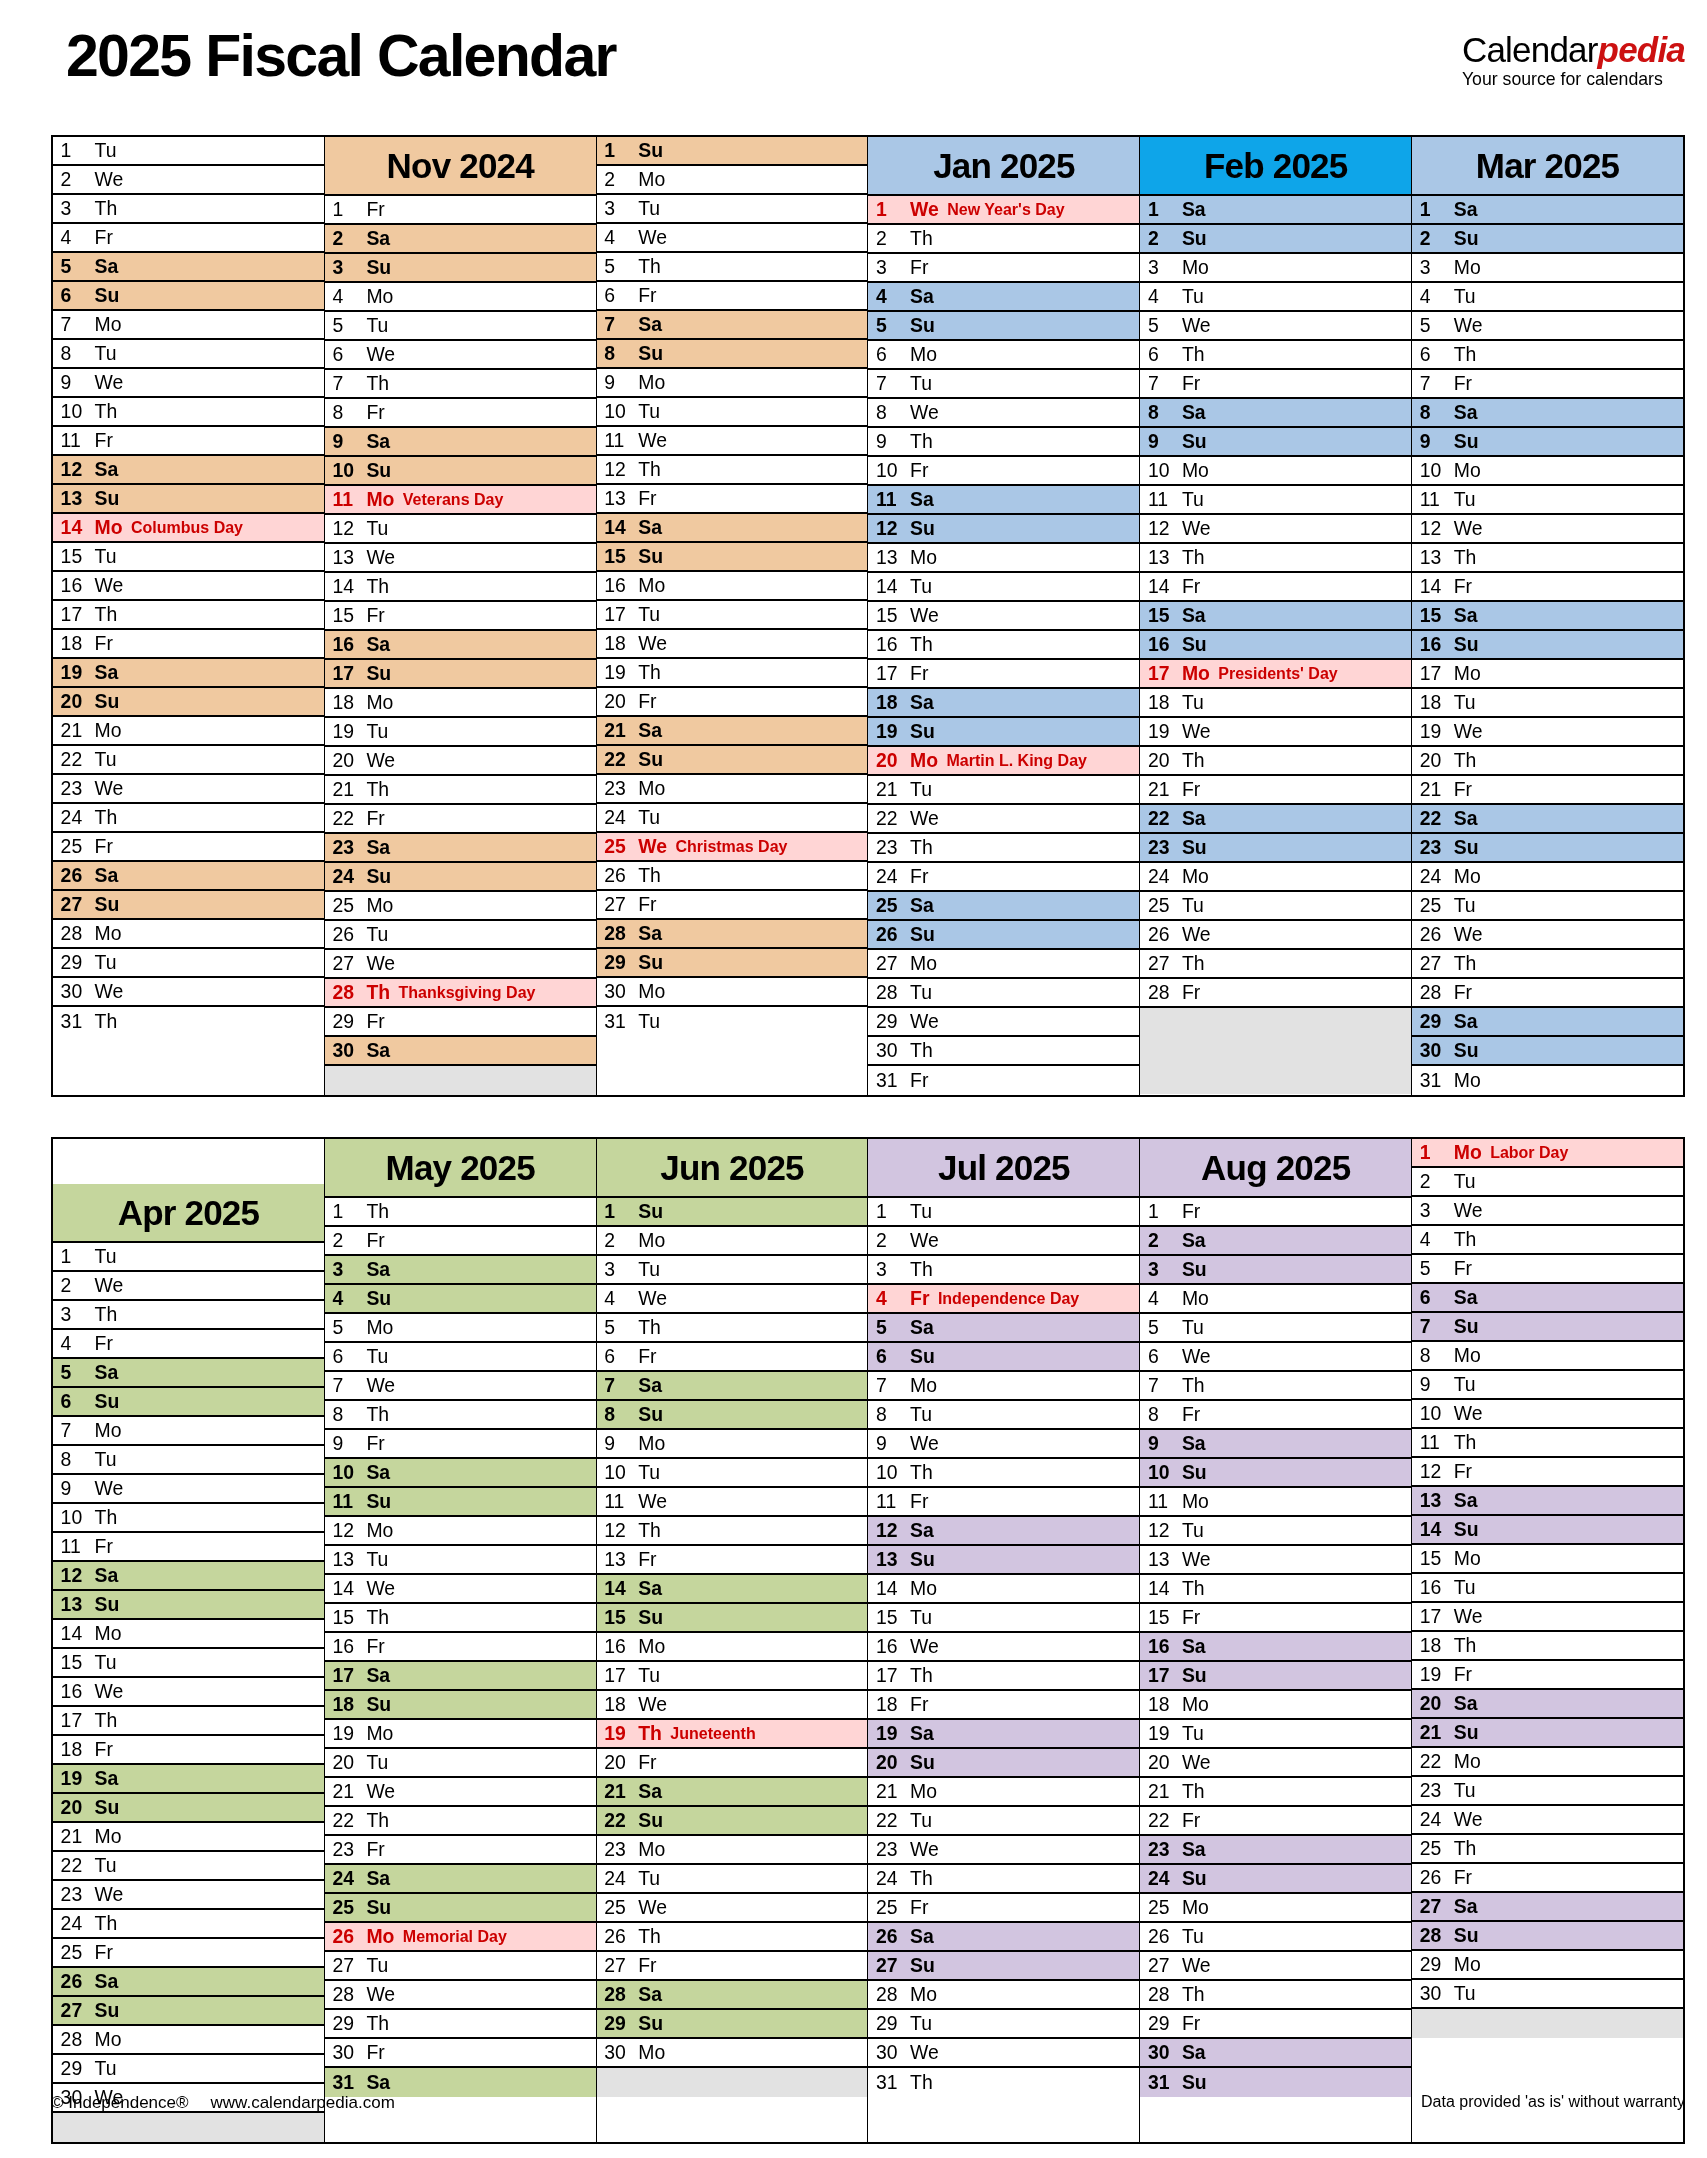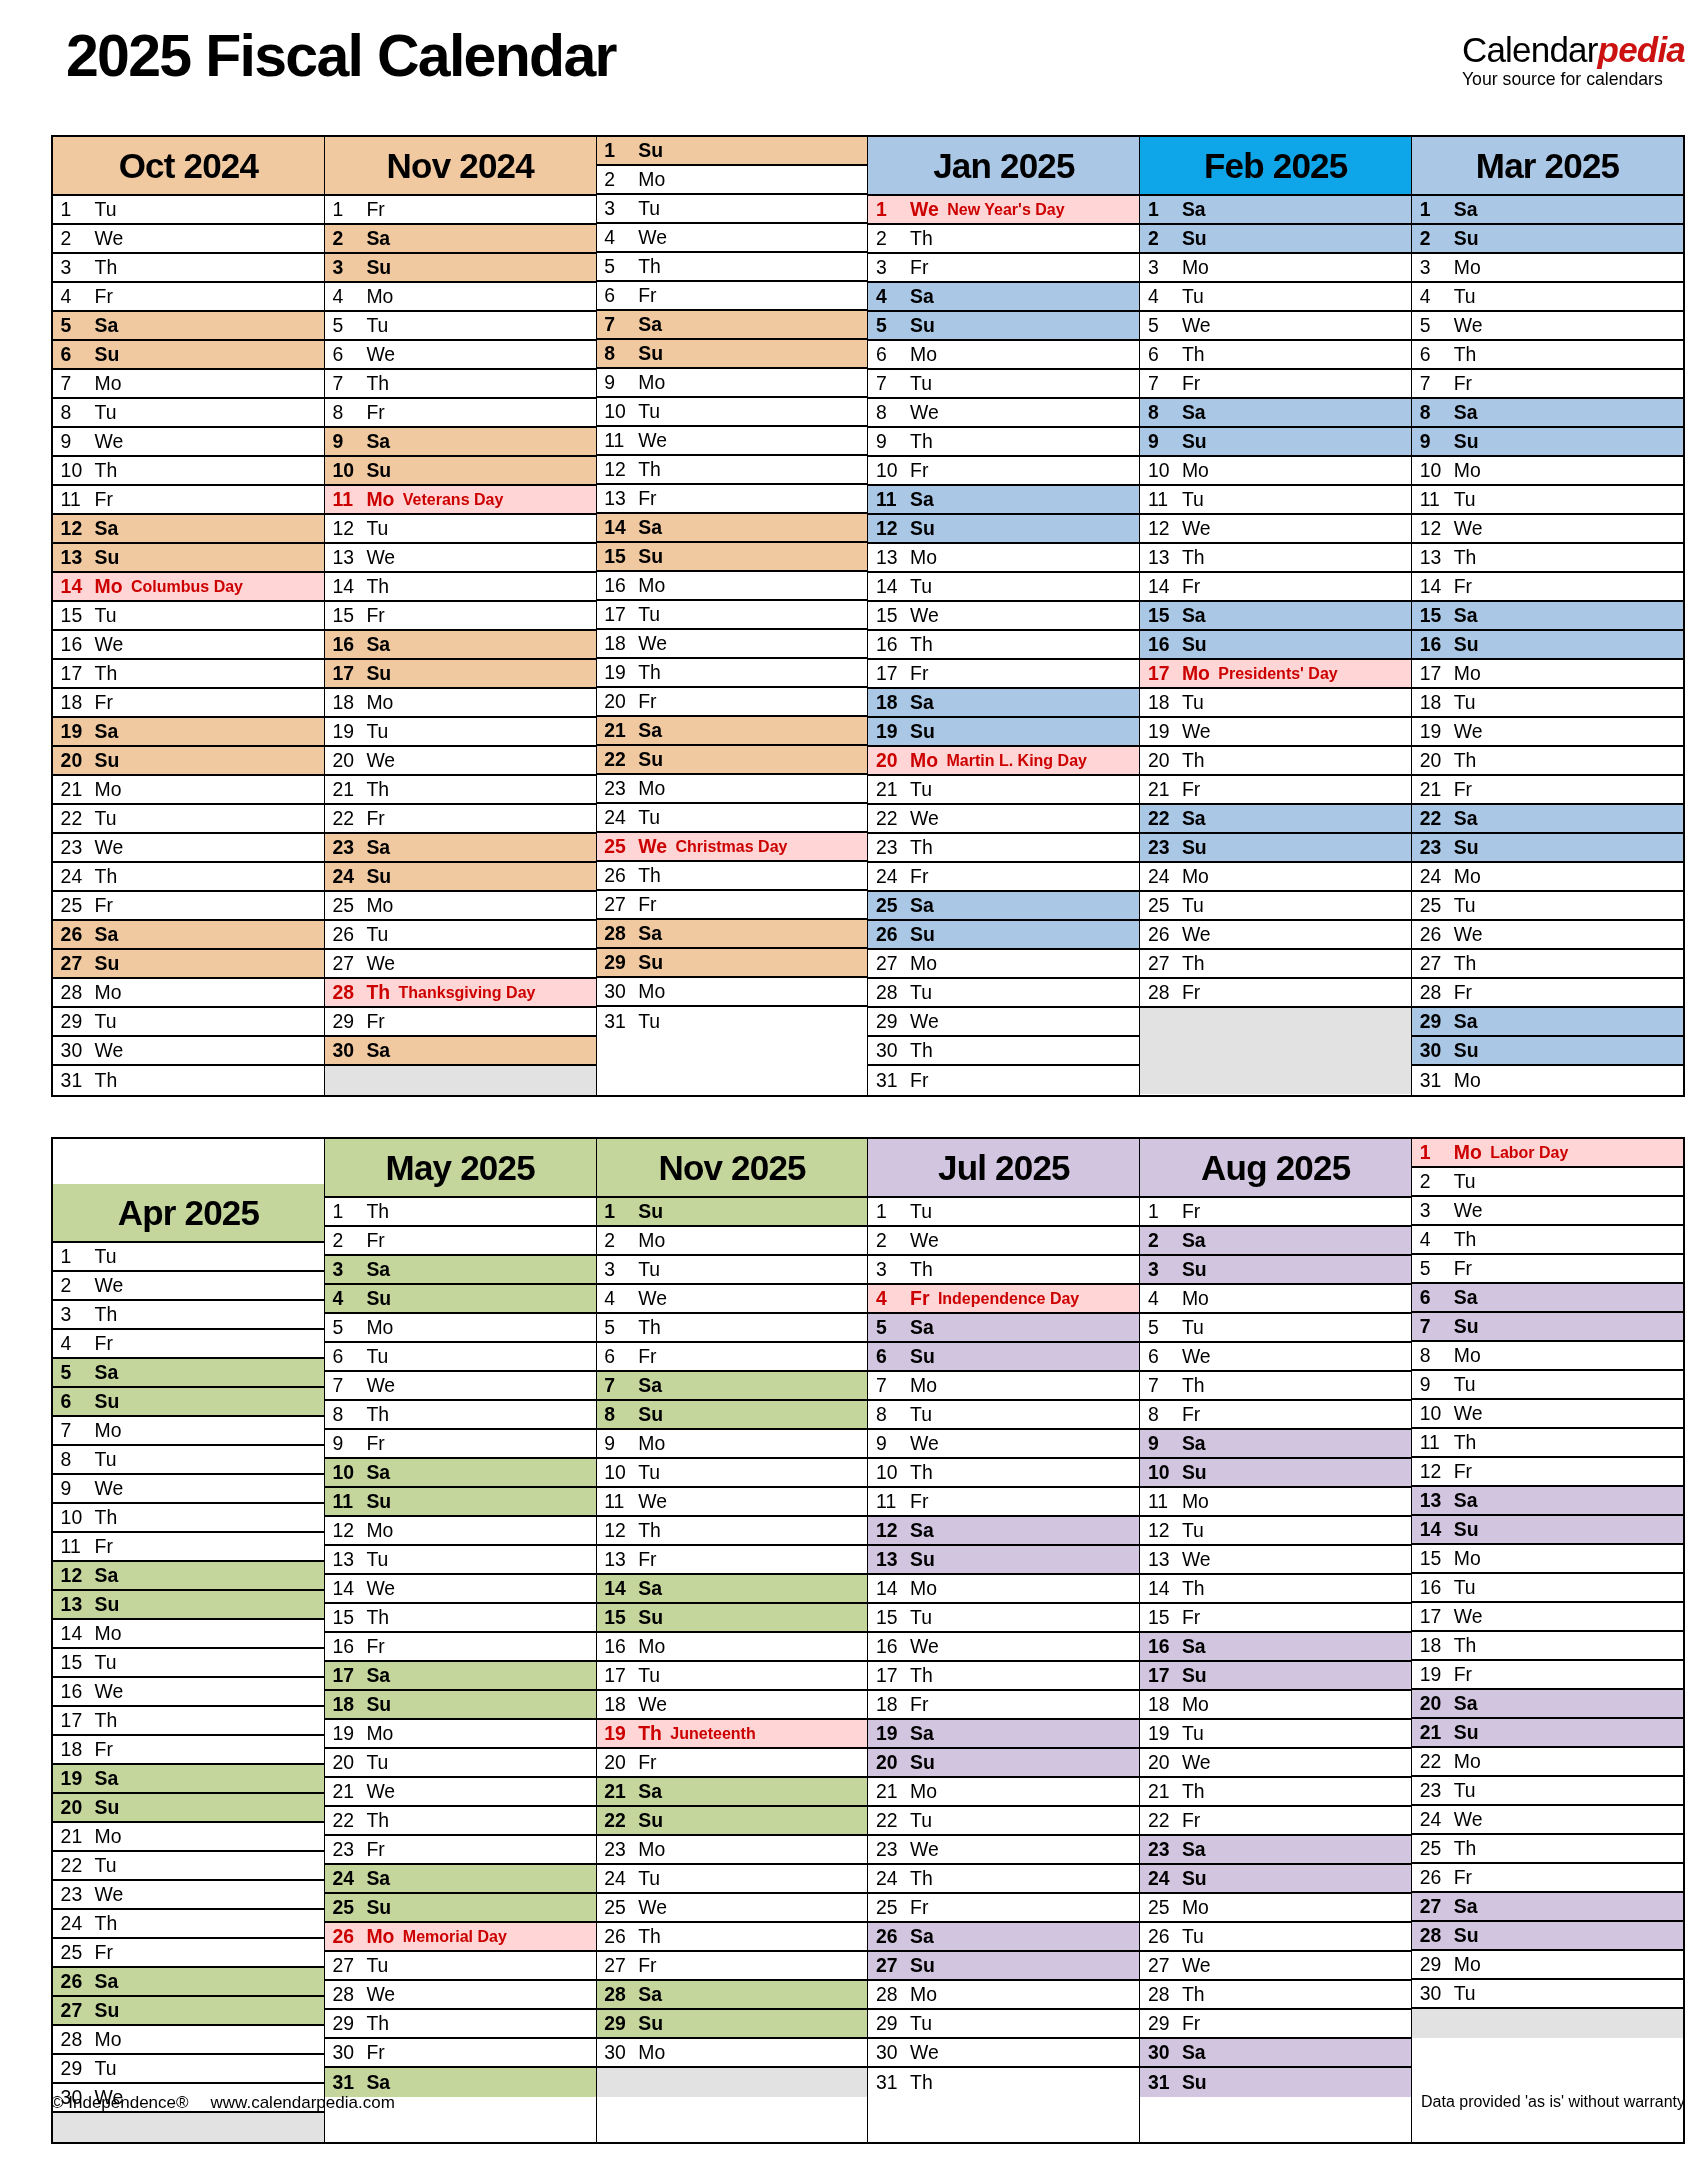--- a/index.html
+++ b/index.html
@@ -80,21 +80,20 @@
 
 <div class="page-title">2025 Fiscal Calendar</div>
 
 <div class="logo">
   <div class="logo-main"><span>Calendar</span><span class="logo-red">pedia</span></div>
   <div class="logo-tagline">Your source for calendars</div>
 </div>
 
 <div id="table1" class="cal-table table-1">
     <div class="month-col">
-      <div class="month-header" style="background: rgb(240, 201, 160);">Oct 2024</div>
       <div class="day-cell">
         <span class="num">1</span>
         <span class="wd">Tu</span>
       </div>
       <div class="day-cell">
         <span class="num">2</span>
         <span class="wd">We</span>
       </div>
       <div class="day-cell">
         <span class="num">3</span>
@@ -1089,21 +1088,21 @@
       <div class="day-cell">
         <span class="num">30</span>
         <span class="wd">Fr</span>
       </div>
       <div class="day-cell weekend" style="background: rgb(197, 214, 157);">
         <span class="num">31</span>
         <span class="wd">Sa</span>
       </div>
     </div>
     <div class="month-col">
-      <div class="month-header" style="background: rgb(197, 214, 157);">Nov 2025</div>
+      <div class="month-header" style="background: rgb(197, 214, 157);">Jun 2025</div>
       <div class="day-cell weekend" style="background: rgb(197, 214, 157);">
         <span class="num">1</span>
         <span class="wd">Su</span>
       </div>
       <div class="day-cell">
         <span class="num">2</span>
         <span class="wd">Mo</span>
       </div>
       <div class="day-cell">
         <span class="num">3</span>

